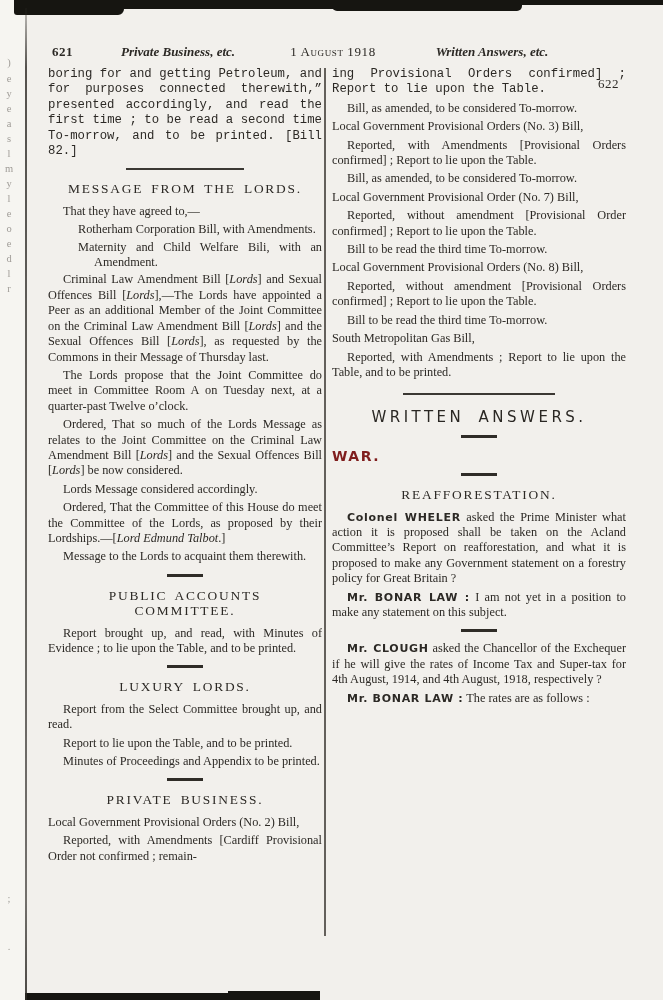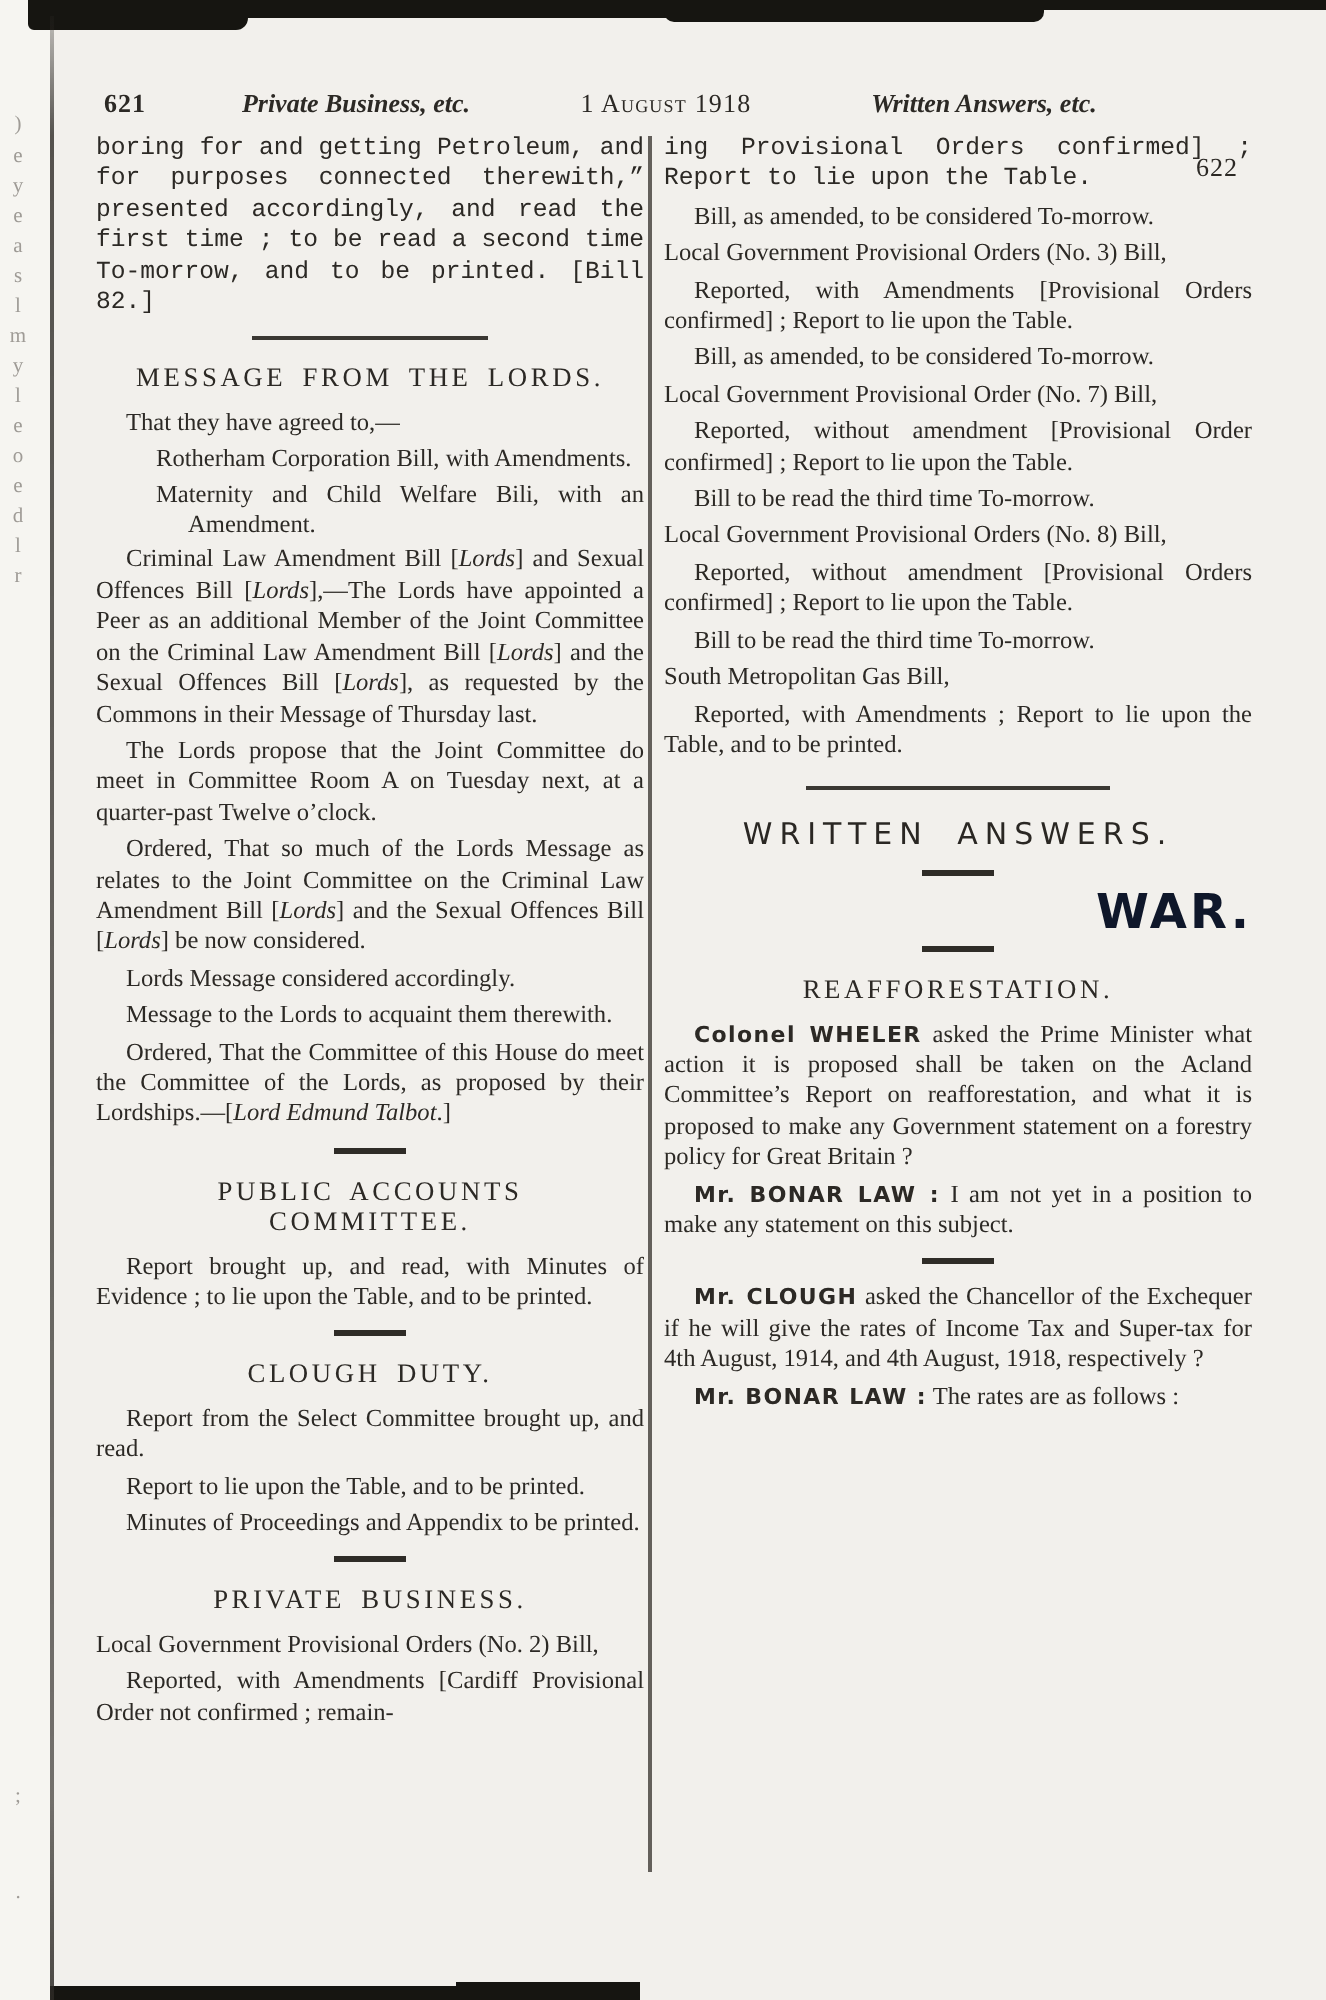--- a/index.html
+++ b/index.html
@@ -39,22 +39,22 @@
     background:rgba(52,48,43,.75); }
   .col p { margin:0 0 3px; }
   p.indent { text-indent:15px; }
   p.noindent { text-indent:0;font-family:Liberation Mono, monospace; }
   p.hang { padding-left:16px; text-indent:-16px; }
   p.item { padding-left:46px; text-indent:-16px; margin-bottom:2px; }
   h3.heading { text-align:center; font-weight:400; font-size:13.4px;
     letter-spacing:1.8px; margin:11px 16px 7px; word-spacing:3px; }
   .answers { text-align:center; font-family:"DejaVu Sans", sans-serif;
     font-size:15px; letter-spacing:3.5px; word-spacing:6px; margin:15px 0 9px; color:#2a2723; }
-  .war { text-align:right; font-family:"DejaVu Sans", sans-serif; font-weight:700;
-    font-size:24px; letter-spacing:1.5px; margin:11px 0 8px; color:#0f172a; }
+  .war { text-align:left; font-family:"DejaVu Sans", sans-serif; font-weight:700;
+    font-size:14px; letter-spacing:1.5px; margin:11px 0 8px; color:#7f1d1d; }
   .speaker { font-family:"DejaVu Sans", sans-serif; font-size:11px; font-weight:700;
     letter-spacing:.7px; }
   .it { font-style:italic; }
   .div-rule { width:118px; height:2px; background:#3b3833; margin:9px auto; }
   .div-dash { width:36px; height:3px; background:#2f2c27; margin:9px auto; }
   .div-longrule { width:152px; height:2px; background:#3b3833; margin:13px auto 5px; }
 </style>
 </head>
 <body>
 
@@ -103,27 +103,27 @@
       <p class="para noindent">boring for and getting Petroleum, and for purposes connected therewith,” presented accordingly, and read the first time ; to be read a second time To-morrow, and to be printed.  [Bill 82.]</p>
       <div class="div-rule"></div>
       <h3 class="heading">MESSAGE FROM THE LORDS.</h3>
       <p class="para indent">That they have agreed to,—</p>
       <p class="item">Rotherham Corporation Bill, with Amendments.</p>
       <p class="item">Maternity and Child Welfare Bili, with an Amendment.</p>
       <p class="para indent"><span>Criminal Law Amendment Bill [</span><span class="it">Lords</span><span>] and Sexual Offences Bill [</span><span class="it">Lords</span><span>],—The Lords have appointed a Peer as an additional Member of the Joint Committee on the Criminal Law Amendment Bill [</span><span class="it">Lords</span><span>] and the Sexual Offences Bill [</span><span class="it">Lords</span><span>], as requested by the Commons in their Message of Thursday last.</span></p>
       <p class="para indent">The Lords propose that the Joint Committee do meet in Committee Room A on Tuesday next, at a quarter-past Twelve o’clock.</p>
       <p class="para indent"><span>Ordered, That so much of the Lords Message as relates to the Joint Committee on the Criminal Law Amendment Bill [</span><span class="it">Lords</span><span>] and the Sexual Offences Bill [</span><span class="it">Lords</span><span>] be now considered.</span></p>
       <p class="para indent">Lords Message considered accordingly.</p>
+      <p class="para indent"><span>Ordered, That the Committee of this House do meet the Committee of the Lords, as proposed by their Lordships.—[</span><span class="it">Lord Edmund Talbot</span><span>.]</span></p>
       <p class="para indent">Message to the Lords to acquaint them therewith.</p>
-      <p class="para indent"><span>Ordered, That the Committee of this House do meet the Committee of the Lords, as proposed by their Lordships.—[</span><span class="it">Lord Edmund Talbot</span><span>.]</span></p>
       <div class="div-dash"></div>
       <h3 class="heading">PUBLIC ACCOUNTS COMMITTEE.</h3>
       <p class="para indent">Report brought up, and read, with Minutes of Evidence ; to lie upon the Table, and to be printed.</p>
       <div class="div-dash"></div>
-      <h3 class="heading">CLOUGH DUTY.</h3>
+      <h3 class="heading">LUXURY LORDS.</h3>
       <p class="para indent">Report from the Select Committee brought up, and read.</p>
       <p class="para indent">Report to lie upon the Table, and to be printed.</p>
       <p class="para indent">Minutes of Proceedings and Appendix to be printed.</p>
       <div class="div-dash"></div>
       <h3 class="heading">PRIVATE BUSINESS.</h3>
       <p class="hang">Local Government Provisional Orders (No. 2) Bill,</p>
       <p class="para indent">Reported, with Amendments [Cardiff Provisional Order not confirmed ; remain-</p>
     </div>
   <div class="col col-right" id="col-right">
       <p class="para noindent">ing Provisional Orders confirmed] ; Report to lie upon the Table.</p>

